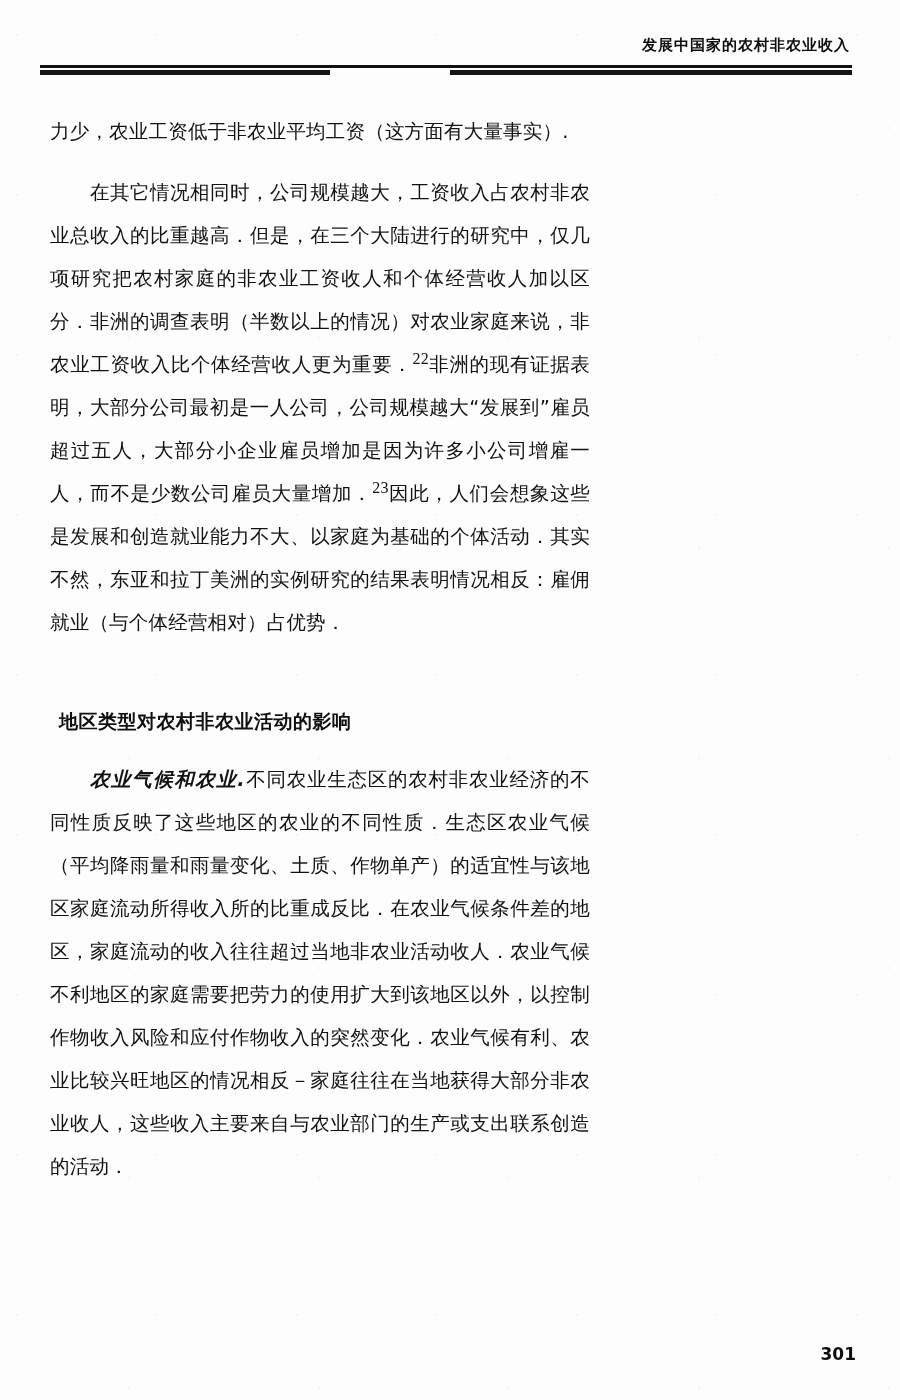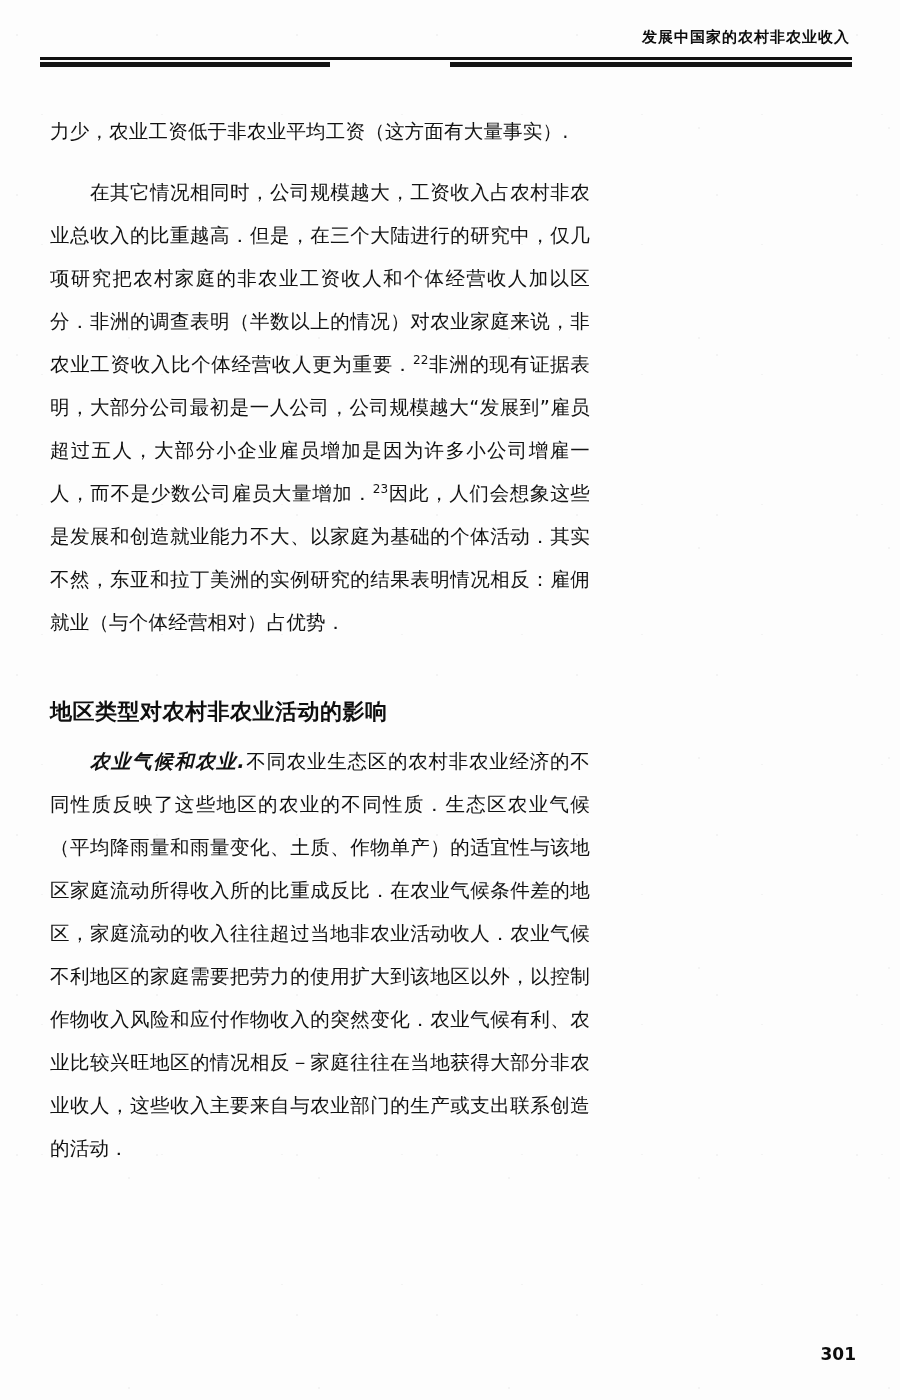--- a/index.html
+++ b/index.html
@@ -16,21 +16,21 @@
     overflow: hidden;
   }
   .page {
     position: absolute;
     inset: 0;
     background: #fdfdfd;
   }
   
   .header {
     position: absolute;
-    top: 28px;
+    top: 36px;
     left: 40px;
     right: 40px;
     height: 46px;
   }
   .header-title {
     position: absolute;
     right: 10px;
     top: 0;
     font-size: 15px;
     font-weight: bold;
@@ -79,37 +79,38 @@
     letter-spacing: 0.2px;
     color: #121212;
     font-family: "DejaVu Sans", sans-serif;
   }
   p.indent {
     text-indent: 40px;
   }
   .spacer-sm { height: 18px; }
   .spacer-md { height: 40px; }
   h2.section-head {
-    margin: 8px;
-    font-size: 22px;
+    margin: 17px;
+    font-size: 19px;
     font-weight: bold;
     line-height: 40px;
     letter-spacing: 0.5px;
     color: #0f0f0f;
     font-family: "DejaVu Sans", sans-serif;
   }
   .runin {
     font-weight: bold;
     font-style: italic;
     letter-spacing: 1px;
   }
   sup.fn {
-    font-size: 12px;
+    font-size: 16px;
     vertical-align: super;
     line-height: 0;
+    font-family: Liberation Serif, serif;
   }
   
   .folio {
     position: absolute;
     right: 44px;
     bottom: 36px;
     font-size: 17px;
     font-weight: bold;
     color: #0d0d0d;
     font-family: "DejaVu Sans", sans-serif;

